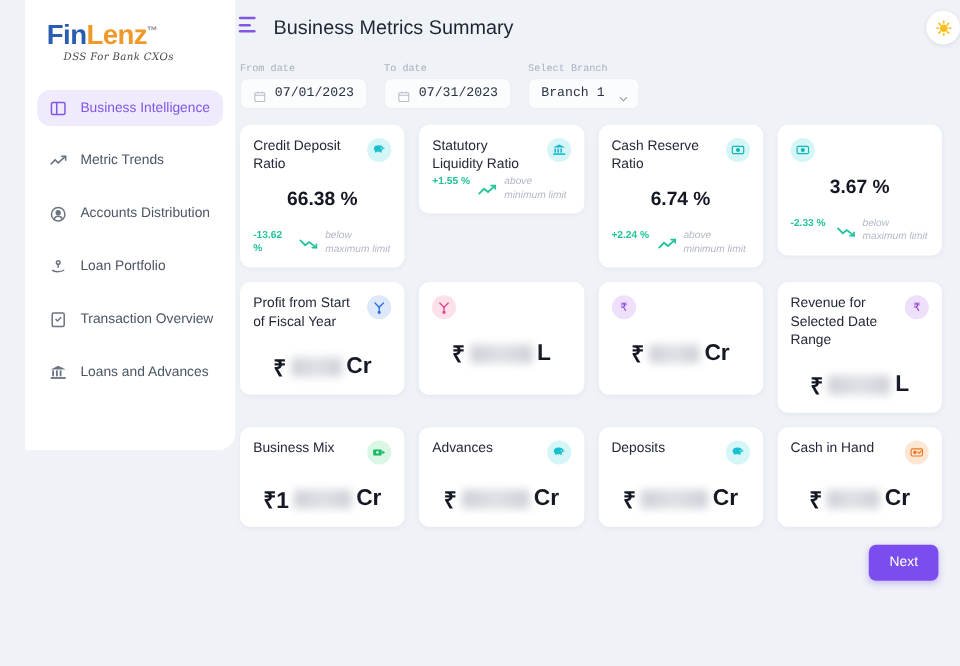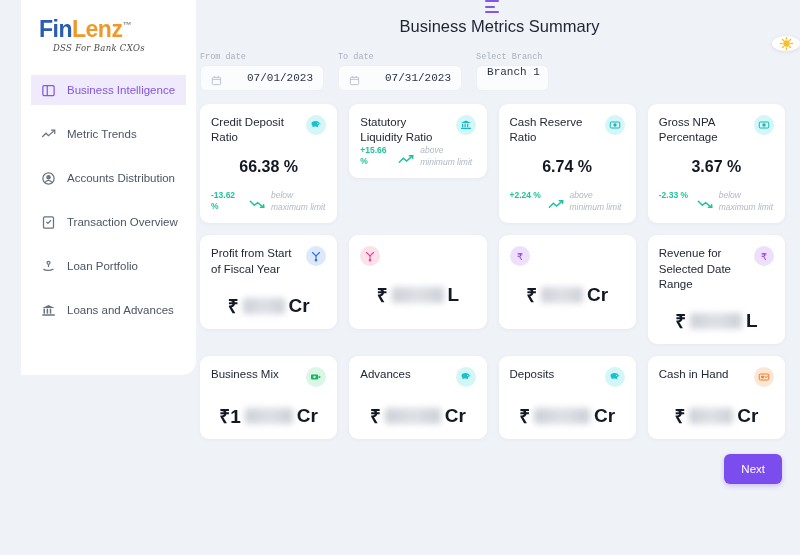--- a/index.html
+++ b/index.html
@@ -28,34 +28,34 @@
   .brand-tag {
     font-family: "DejaVu Serif", serif;
     font-style: italic;
     font-size: 8.5px; color: #4a4a4a;
     letter-spacing: 0.3px; margin-top: 2px; padding-left: 14px;
   }
   .nav { margin-top: 22px; padding: 0 10px; }
   .nav-item {
     display: flex; align-items: center; gap: 11px;
     height: 30px; padding: 0 10px;
-    border-radius: 0; margin-bottom: 14px;
+    border-radius: 11px; margin-bottom: 14px;
     cursor: pointer;
   }
   .nav-item .nav-label { font-size: 11.5px; color: #4b5563; white-space: nowrap; }
   .nav-item.active { background: #efeafc; }
   .nav-item.active .nav-label { color: #8257e6; font-weight: 500; }
   .nav-icon { width: 15px; height: 15px; flex: 0 0 15px; display: flex; align-items: center; justify-content: center; }
   .nav-icon svg { width: 15px; height: 15px; }
 
   
   .header {
     position: absolute; left: 185px; top: 0;
     width: 615px; height: 46px;
-    display: flex; align-items: center; padding: 0 0 0 14px; flex-direction: column;
+    display: flex; align-items: center; padding: 0 0 0 14px;
   }
   .burger { width: 18px; height: 18px; margin-right: 11px; cursor: pointer; }
   .burger span { display: block; height: 2px; background: #8257e6; border-radius: 2px; margin-bottom: 3.5px; }
   .burger span:nth-child(1) { width: 14px; }
   .burger span:nth-child(2) { width: 10px; }
   .burger span:nth-child(3) { width: 14px; }
   .page-title { font-size: 16.5px; color: #1f2433; font-weight: 400; }
   .theme-toggle {
     margin-left: auto; width: 28px; height: 28px; border-radius: 50%;
     background: #ffffff; display: flex; align-items: center; justify-content: center;
@@ -63,26 +63,26 @@
   }
 
   
   .filters {
     position: absolute; left: 200px; top: 52px;
     display: flex; gap: 14px; align-items: flex-end; font-family: Liberation Mono, monospace;
   }
   .field-label { font-size: 8.5px; color: #aab0bd; margin-bottom: 3px; display: block; }
   .field-box {
     background: #fbfcfe; border: 1px solid #eceff4; border-radius: 6px;
-    height: 26px; display: flex; align-items: center; gap: 25px;
+    height: 26px; display: flex; align-items: center; gap: 7px;
     padding: 0 10px; cursor: pointer;
   }
   .field-box .val { font-size: 11px; color: #2b3245; white-space: nowrap; }
   .cal-icon { width: 11px; height: 11px; flex: 0 0 11px; }
-  .branch-box { padding-right: 8px; flex-direction: column; }
+  .branch-box { padding-right: 8px; }
   .chev { width: 9px; height: 9px; margin-left: 4px; }
 
   
   .grid {
     position: absolute; left: 200px; top: 104px;
     width: 585px;
     display: flex; flex-wrap: wrap; gap: 12px 12px;
     align-content: flex-start;
   }
   .row { display: flex; gap: 12px; width: 100%; align-items: flex-start; }
@@ -178,35 +178,35 @@
               <circle cx="12" cy="12" r="9"></circle>
               <circle cx="12" cy="10" r="2.6" fill="#6b7280"></circle>
               <path d="M6.5 18.5a6 6 0 0 1 11 0"></path>
             </svg>
         </span>
         <span class="nav-label">Accounts Distribution</span>
       </div>
       <div class="nav-item">
         <span class="nav-icon">
           <svg viewBox="0 0 24 24" fill="none" stroke="#6b7280" stroke-width="2">
-              <rect x="4" y="3" width="16" height="18" rx="2"></rect>
-              <polyline points="8.5,11 11,13.5 16,8.5"></polyline>
-            </svg>
-        </span>
-        <span class="nav-label">Transaction Overview</span>
+              <circle cx="12" cy="6" r="2.4"></circle>
+              <path d="M4 16c2.5 3 11.5 3 16 0"></path>
+              <path d="M12 9v4"></path>
+            </svg>
+        </span>
+        <span class="nav-label">Loan Portfolio</span>
       </div>
       <div class="nav-item">
         <span class="nav-icon">
           <svg viewBox="0 0 24 24" fill="none" stroke="#6b7280" stroke-width="2">
-              <circle cx="12" cy="6" r="2.4"></circle>
-              <path d="M4 16c2.5 3 11.5 3 16 0"></path>
-              <path d="M12 9v4"></path>
-            </svg>
-        </span>
-        <span class="nav-label">Loan Portfolio</span>
+              <rect x="4" y="3" width="16" height="18" rx="2"></rect>
+              <polyline points="8.5,11 11,13.5 16,8.5"></polyline>
+            </svg>
+        </span>
+        <span class="nav-label">Transaction Overview</span>
       </div>
       <div class="nav-item">
         <span class="nav-icon">
           <svg viewBox="0 0 24 24" fill="#6b7280">
               <polygon points="12,3 22,8 2,8"></polygon>
               <rect x="4" y="9" width="2.4" height="8"></rect>
               <rect x="9" y="9" width="2.4" height="8"></rect>
               <rect x="14" y="9" width="2.4" height="8"></rect>
               <rect x="2" y="18" width="20" height="2.4"></rect>
             </svg>
@@ -314,21 +314,21 @@
             <svg viewBox="0 0 24 24" fill="#19b6cf">
                 <polygon points="12,3 22,8 2,8"></polygon>
                 <rect x="4" y="9.5" width="2.6" height="7"></rect>
                 <rect x="9" y="9.5" width="2.6" height="7"></rect>
                 <rect x="14" y="9.5" width="2.6" height="7"></rect>
                 <rect x="2" y="17.5" width="20" height="2.6"></rect>
               </svg>
           </div>
         </div>
         <div class="delta-row">
-          <span class="delta-num">+15.66 %</span>
+          <span class="delta-num">+1.55 %</span>
           <span class="delta-arrow">
             <svg viewBox="0 0 24 14" width="16" height="10" fill="none" stroke="#1fc39a" stroke-width="2.2" stroke-linecap="round">
                 <polyline points="2,12 8,6 13,10 22,2"></polyline>
                 <polyline points="17,2 22,2 22,6"></polyline>
               </svg>
           </span>
           <span class="delta-text">above minimum limit</span>
         </div>
       </div>
 
@@ -350,21 +350,20 @@
                 <polyline points="2,12 8,6 13,10 22,2"></polyline>
                 <polyline points="17,2 22,2 22,6"></polyline>
               </svg>
           </span>
           <span class="delta-text">above minimum limit</span>
         </div>
       </div>
 
       <div class="card">
         <div class="card-head">
-          <div class="card-title">Gross NPA Percentage</div>
           <div class="card-ic ic-cyan">
             <svg viewBox="0 0 24 24" fill="none" stroke="#14b8b8" stroke-width="2">
                 <rect x="2.5" y="6" width="19" height="12" rx="2"></rect>
                 <circle cx="12" cy="12" r="2.4" fill="#14b8b8"></circle>
               </svg>
           </div>
         </div>
         <div class="kpi-value">3.67 %</div>
         <div class="delta-row">
           <span class="delta-num">-2.33 %</span>

